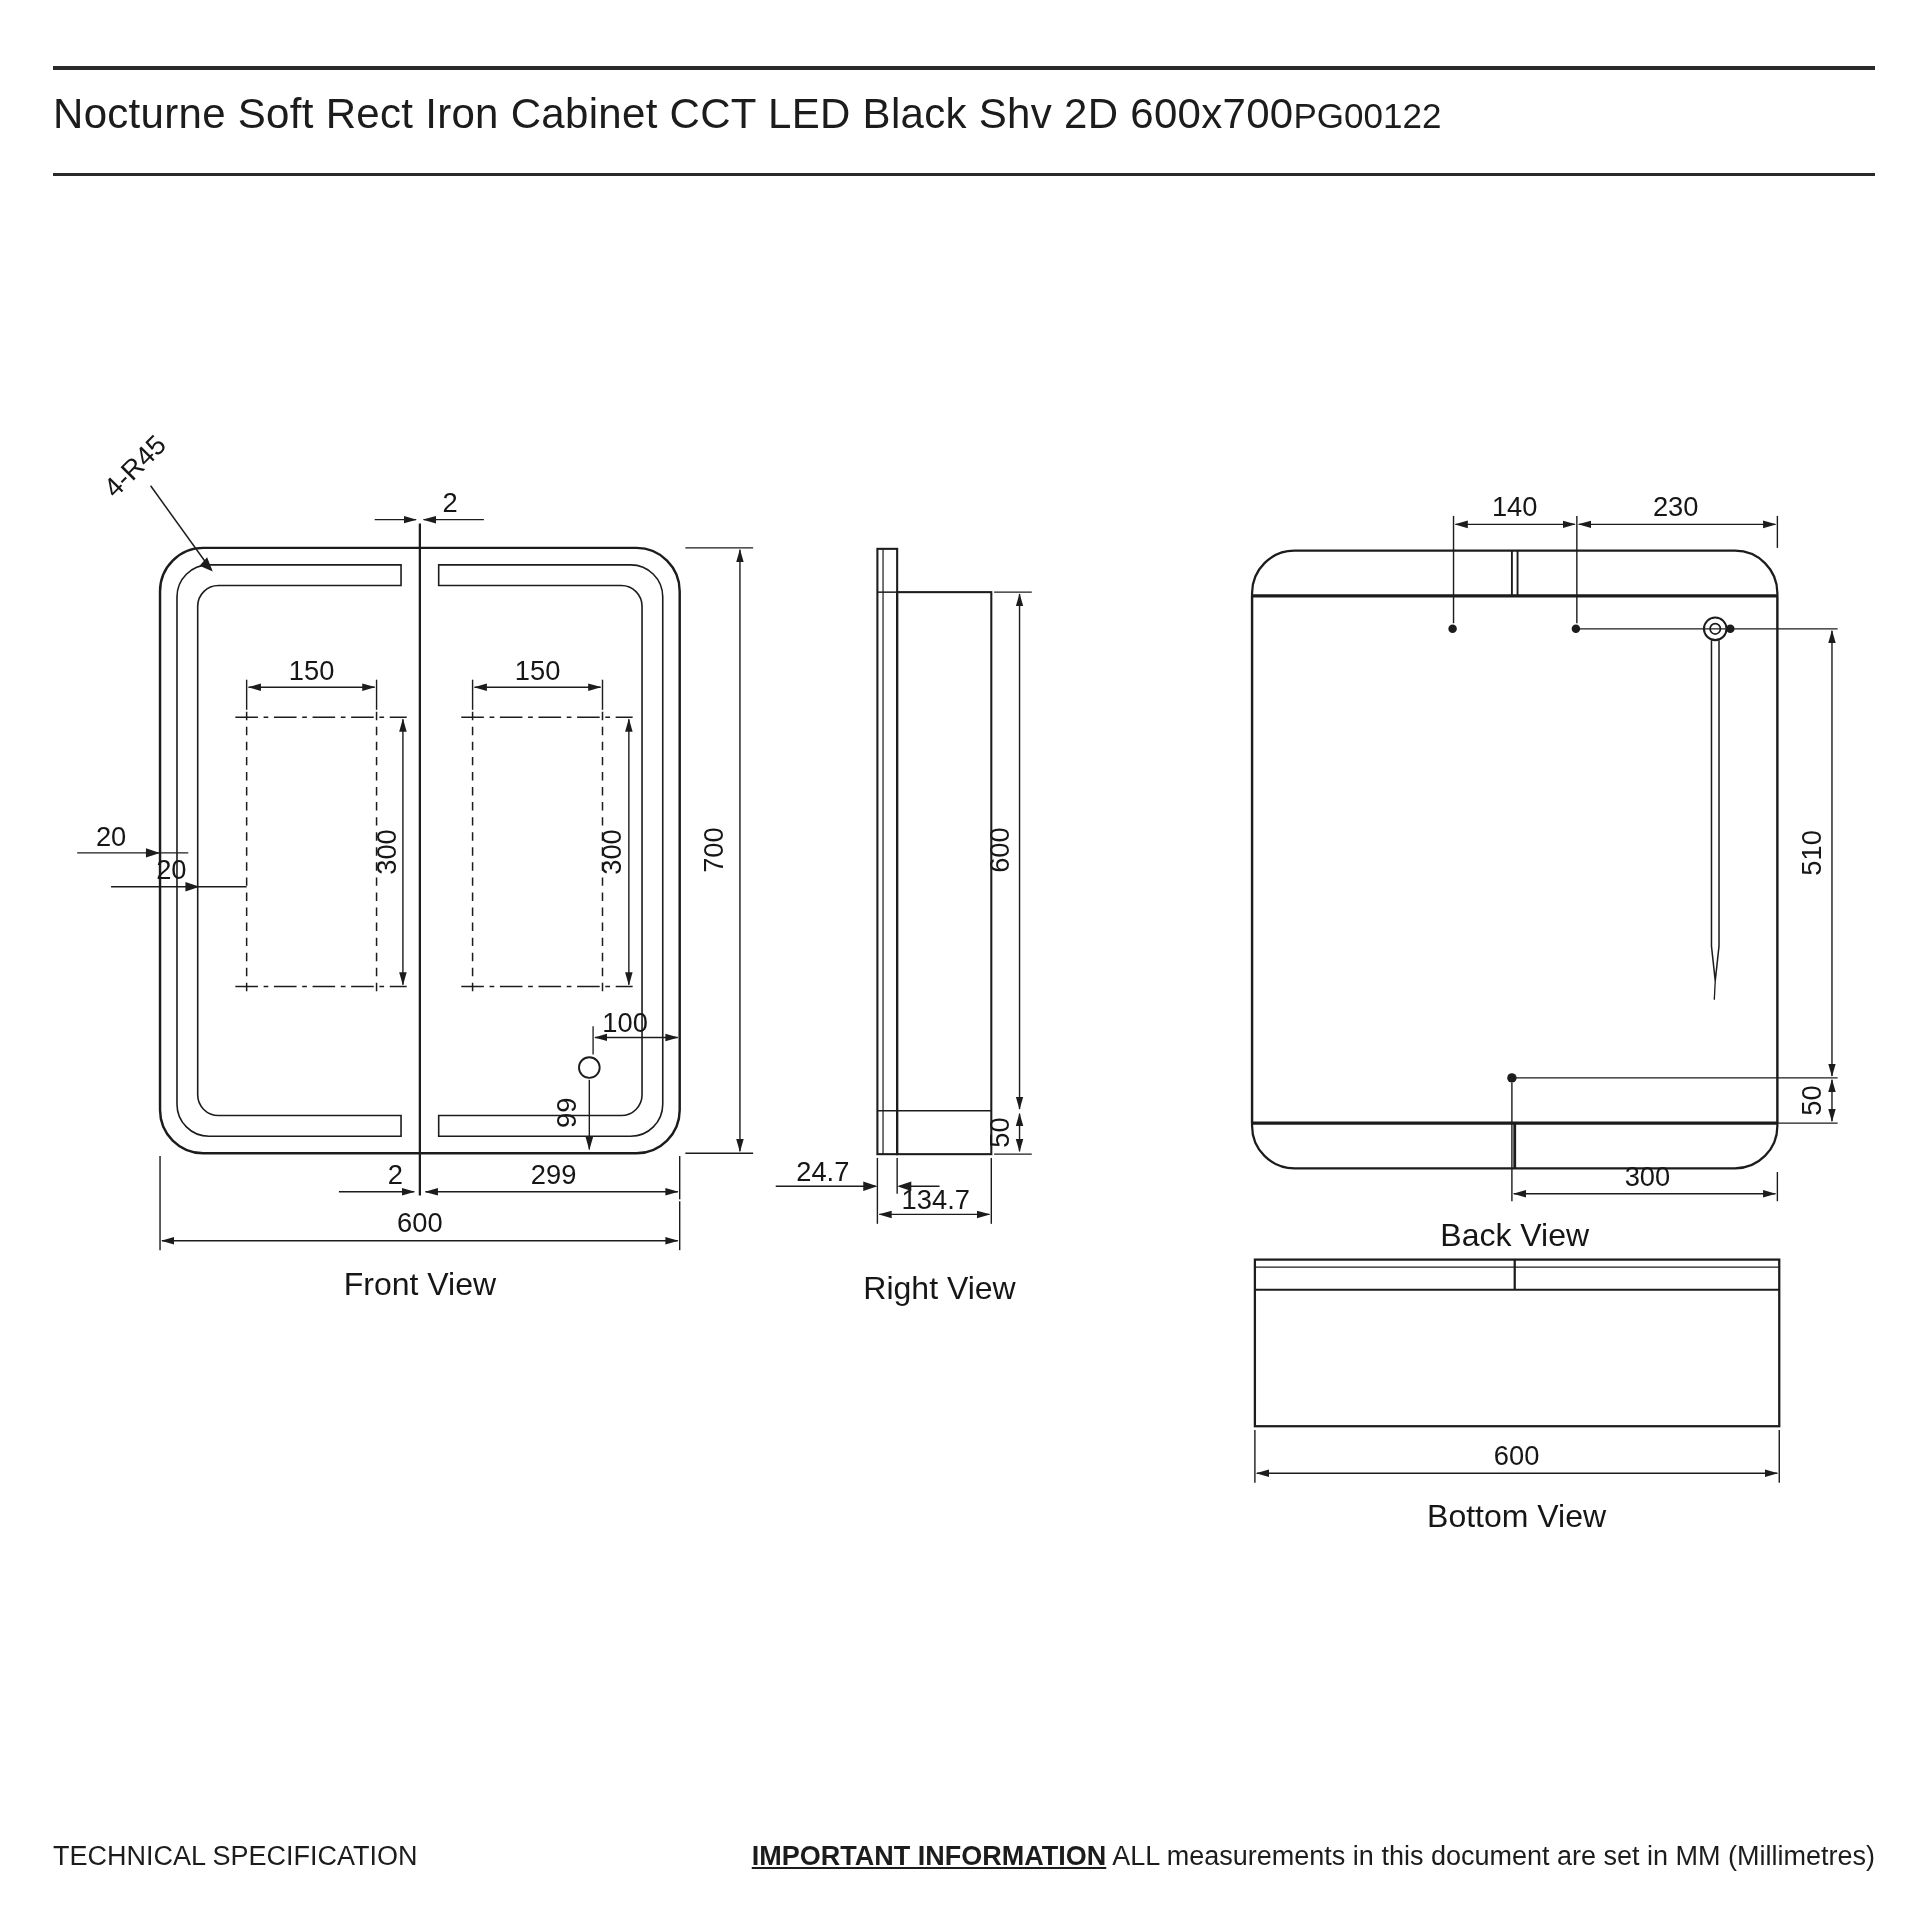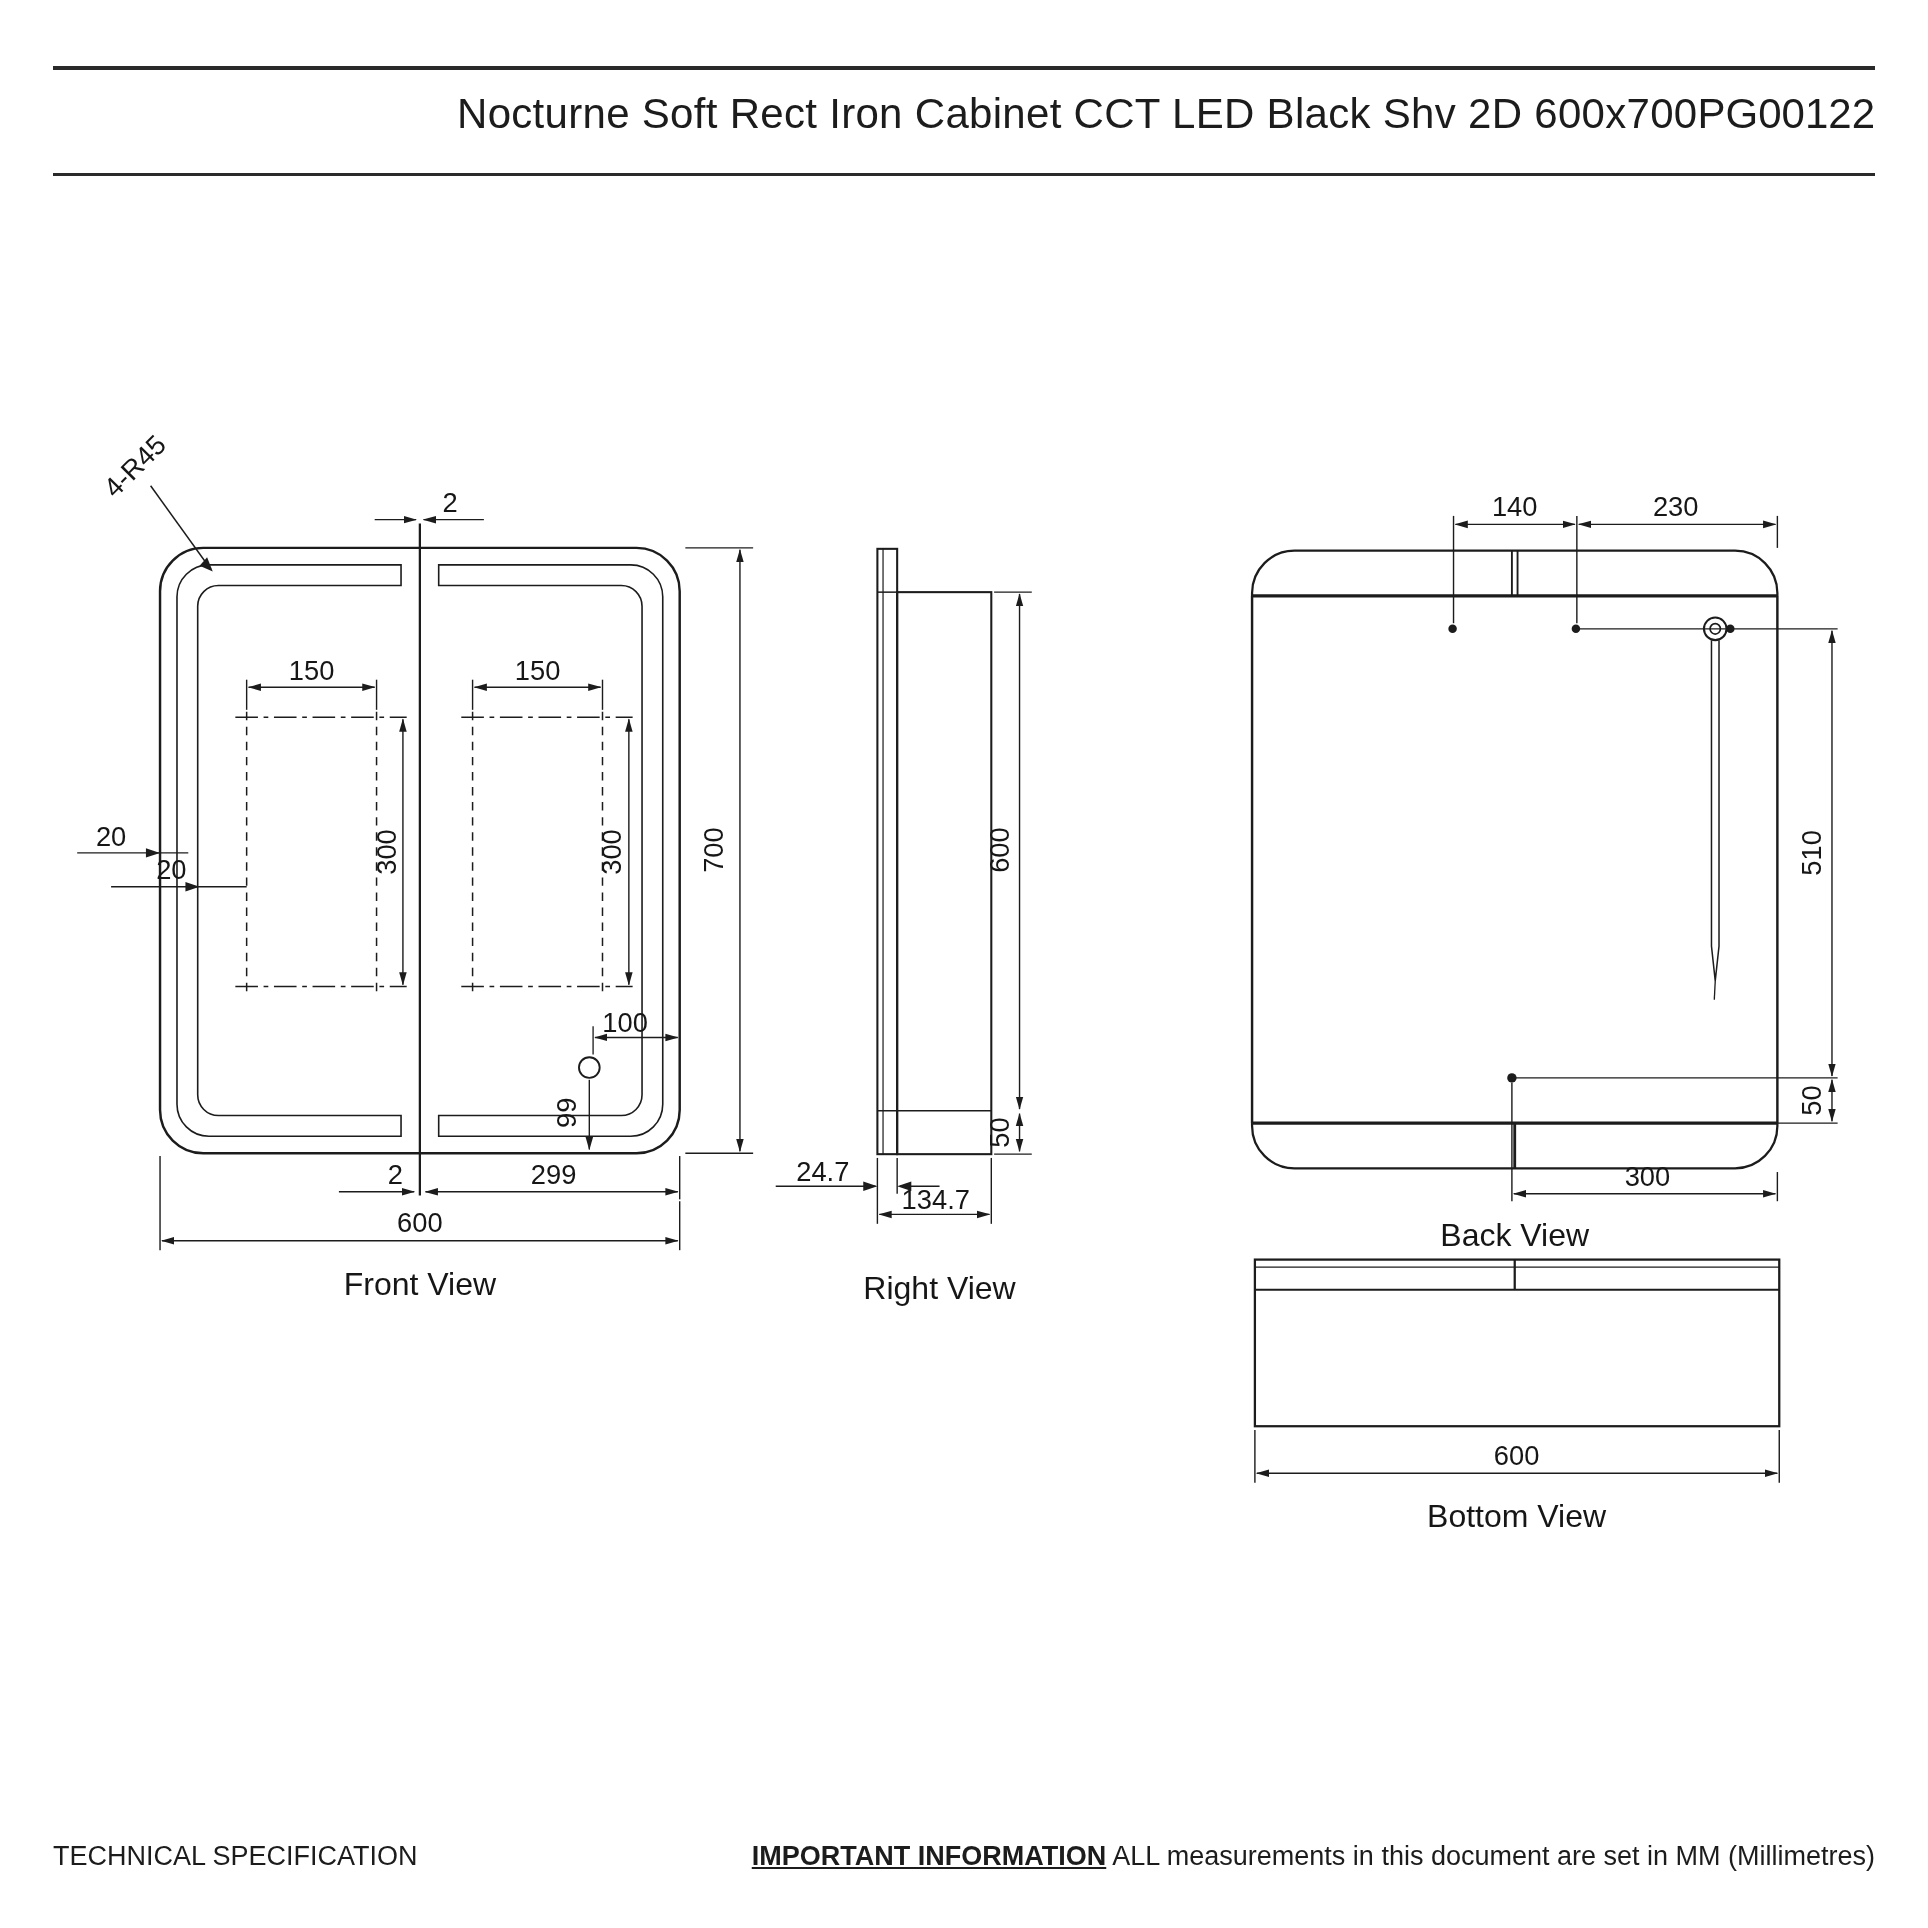--- a/index.html
+++ b/index.html
@@ -1,23 +1,23 @@
 <!DOCTYPE html>
 <html style="font-size:15px"><head>
 <meta charset="utf-8">
 <style>
   html,body{margin:0;padding:0;background:#ffffff;}
   body{font-family:"Liberation Sans", sans-serif; color:#1c1c1c;}
   #page{position:relative;width:1928px;height:1928px;background:#fff;overflow:hidden;}
   .rule{position:absolute;left:53px;right:53px;background:#2a2a2a;}
   #rule-top{top:66px;height:3.8px;}
   #rule-bottom{top:173px;height:2.8px;}
-  #titlebar{position:absolute;left:53px;right:53px;top:90px;display:flex;justify-content:flex-end;align-items:baseline;}
+  #titlebar{position:absolute;left:53px;right:53px;top:90px;display:flex;justify-content:flex-start;align-items:baseline;}
   #title{font-size:42px;font-weight:500;letter-spacing:0.3px;white-space:nowrap;}
-  #code{font-size:42px;font-weight:500;}
+  #code{font-size:35px;font-weight:500;}
   #footer{position:absolute;left:53px;right:53px;top:1841px;display:flex;justify-content:space-between;align-items:center;font-size:27px;gap:12px;}
   #footer .imp b{font-weight:700;text-decoration:underline;}
   svg{position:absolute;left:0;top:0;}
   .ln{stroke:#1c1c1c;fill:none;}
   .dimtxt{font-size:29px;fill:#161616;}
   .viewlbl{font-size:34px;fill:#161616;}
   text{font-family:"Liberation Sans", sans-serif;}
 </style>
 </head>
 <body>

